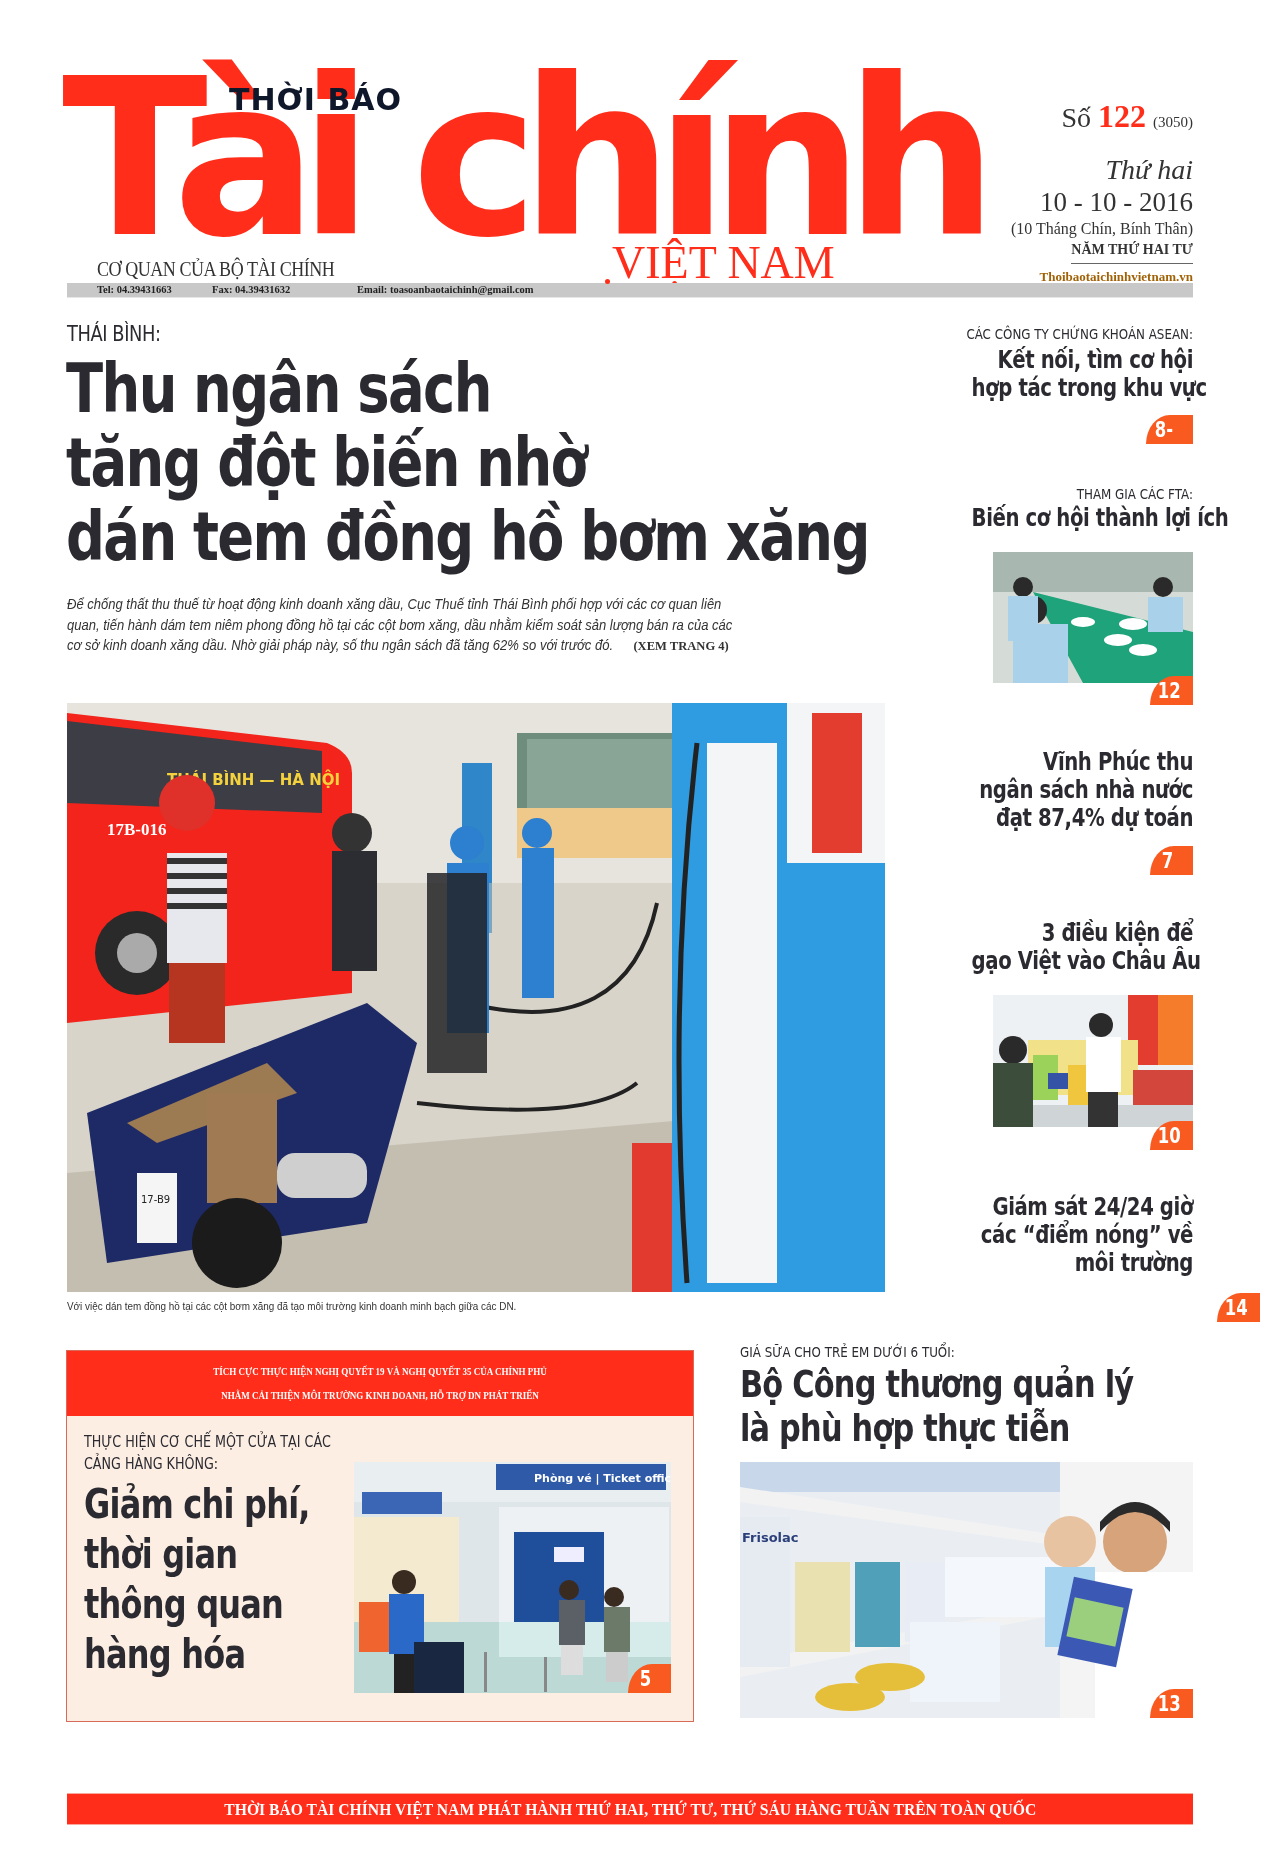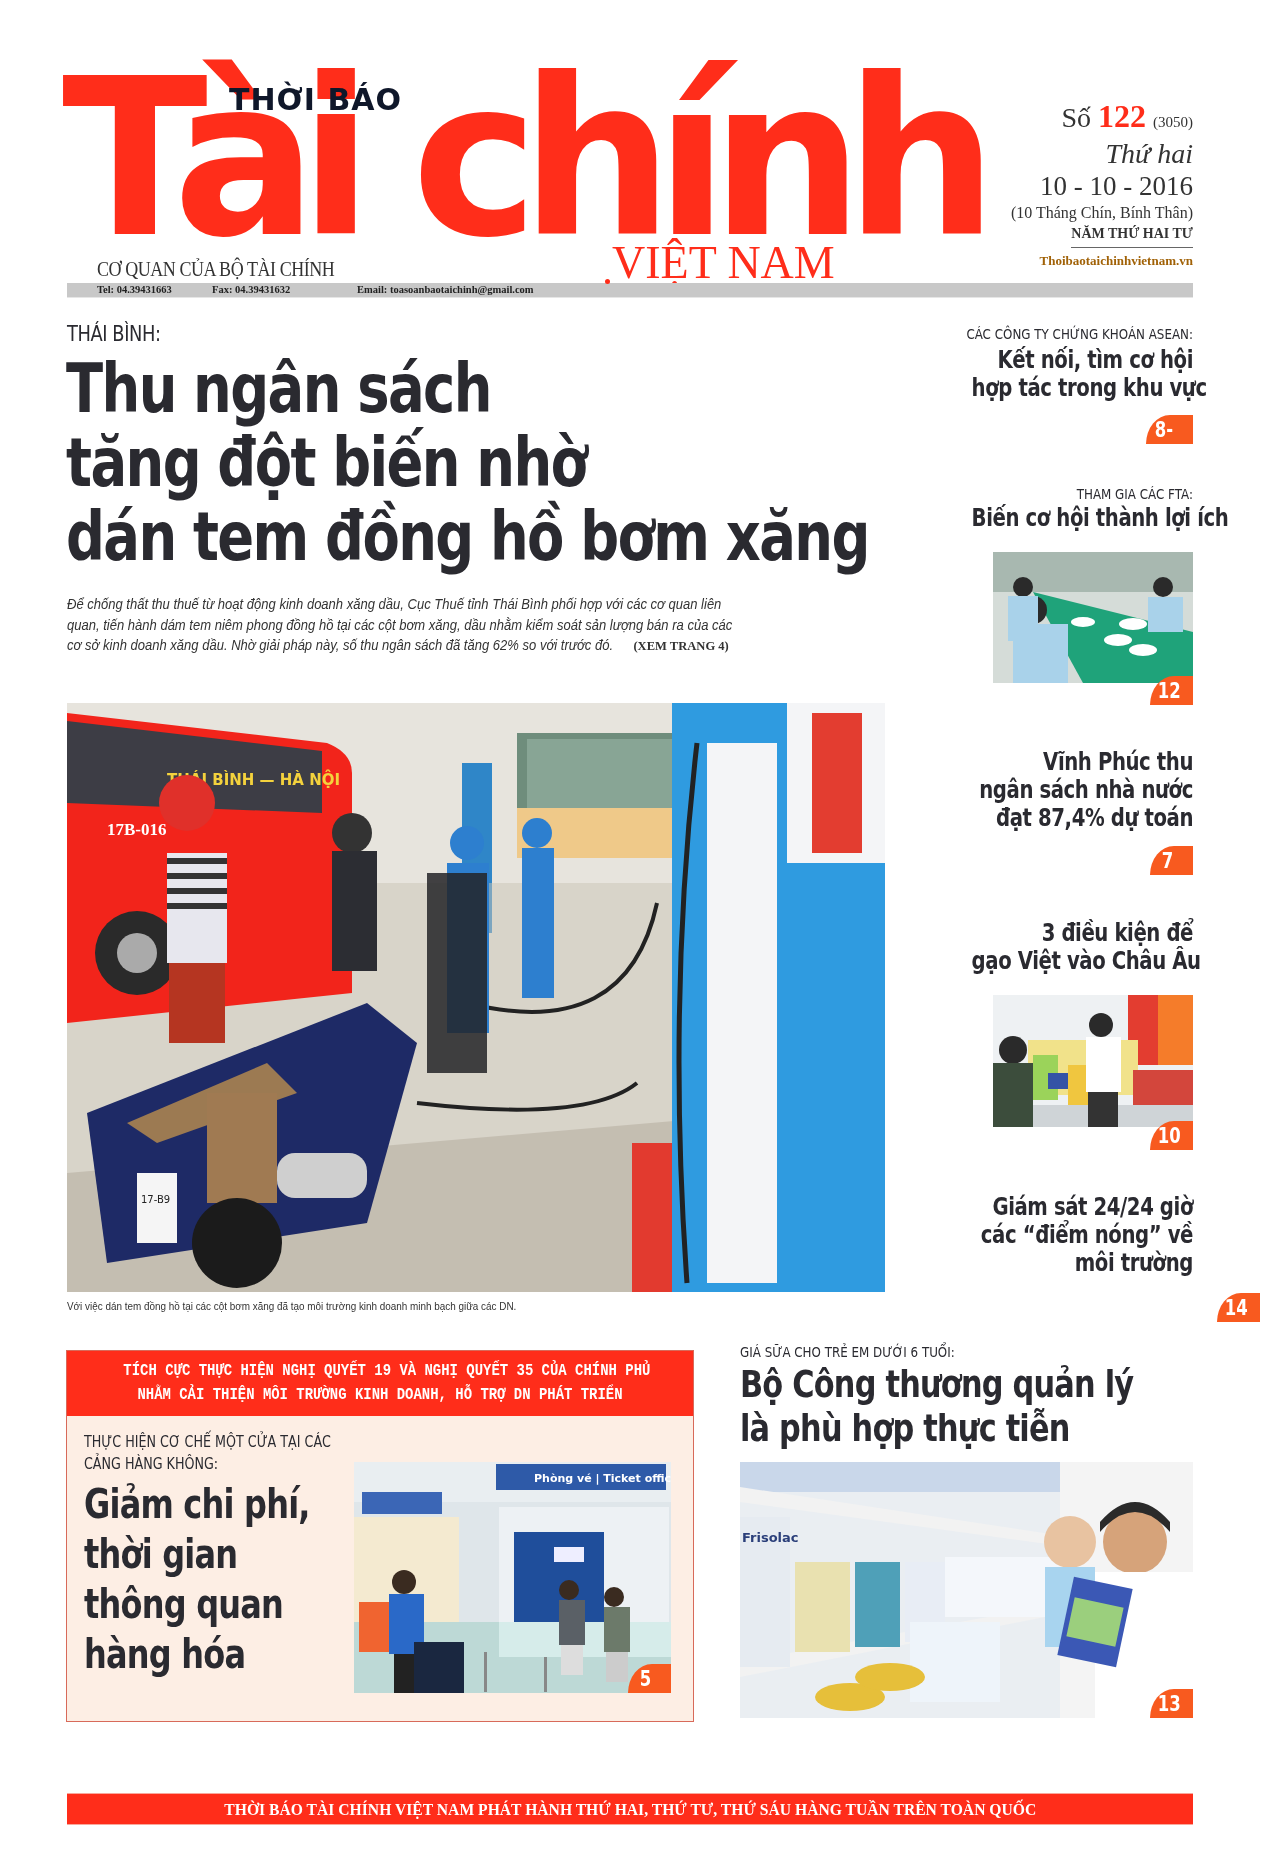--- a/index.html
+++ b/index.html
@@ -16,21 +16,21 @@
     font-size: 46px; letter-spacing: 0px; line-height: 1; }
   .logo-agency { position: absolute; left: 97px; top: 258px; font-family: "Liberation Serif", serif; color: #333;
     font-size: 20px; letter-spacing: -0.5px; transform: scaleX(0.9); transform-origin: left; }
   .contact-bar { position: absolute; left: 67px; top: 283px; width: 1126px; height: 15px; background: #c8c8c8; border-bottom: 1px solid #e6e6e6; }
   .contact-bar span { position: absolute; top: 1px; font-family: "Liberation Serif", serif; font-weight: bold; font-size: 10.5px; color: #222; }
 
   .issue { position: absolute; right: 87px; top: 100px; width: 240px; text-align: right; font-family: "Liberation Serif", serif; color: #333; }
   .issue .line1 { font-size: 28px; line-height: 32px; }
   .issue .num { color: #ff2d1a; font-weight: bold; font-size: 32px; }
   .issue .old { font-size: 15px; }
-  .issue .day { font-style: italic; font-size: 28px; line-height: 32px; }
+  .issue .day { font-style: italic; font-size: 28px; line-height: 32px; margin-top: 16px; }
   .issue .date { font-size: 27px; line-height: 32px; }
   .issue .lunar { font-size: 16px; line-height: 22px; white-space: nowrap; }
   .issue .year { font-weight: bold; font-size: 14px; line-height: 20px; display: inline-block; border-bottom: 1px solid #666; padding-bottom: 3px; }
   .issue .site { color: #a16207; font-weight: bold; font-size: 13px; line-height: 26px; white-space: nowrap; font-family: Liberation Serif, serif; }
 
   
   .kicker { font-family: "DejaVu Sans", sans-serif; font-size: 21px; color: #2a2a30; letter-spacing: -0.5px; transform: scaleX(0.85); transform-origin: left; white-space: nowrap; }
   .lead-head { position: absolute; left: 66px; top: 352px; font-family: "DejaVu Sans", sans-serif; font-weight: bold;
     font-size: 68px; line-height: 74px; color: #2a2a30; letter-spacing: -2px; transform: scaleX(0.80); transform-origin: left top; white-space: nowrap; }
   .lead-sum { position: absolute; left: 67px; top: 594px; width: 720px; font-family: "Liberation Sans", sans-serif; font-style: italic;
@@ -46,21 +46,21 @@
   .rc .h { font-family: "DejaVu Sans", sans-serif; font-weight: bold; font-size: 24px; line-height: 28px; color: #2a2a30;
     letter-spacing: -0.5px; transform: scaleX(0.82); transform-origin: right top; white-space: nowrap; }
   .badge { position: absolute; height: 29px; background: #f85a1f; color: #fff; font-family: "DejaVu Sans", sans-serif; font-weight: bold;
     font-size: 22px; line-height: 29px; text-align: right; padding-right: 20px; border-top-left-radius: 24px 29px; }
   .badge span { display: inline-block; transform: scaleX(0.75); transform-origin: right; }
   .thumb { position: absolute; overflow: hidden; }
 
   
   .red-box { position: absolute; left: 66px; top: 1350px; width: 628px; height: 372px; border: 1px solid #d86a5a; background: #fdeee4; }
   .red-box .band { position: absolute; left: 0; top: 0; right: 0; height: 65px; background: #ff2d1a; color: #fff; text-align: center;
-    font-family: Liberation Mono, monospace; font-weight: bold; font-size: 17px; line-height: 24px; padding-top: 8px; }
+    font-family: Liberation Serif, serif; font-weight: bold; font-size: 11px; line-height: 24px; padding-top: 8px; }
   .red-box .band div { transform: scaleX(0.82); white-space: nowrap; }
   .rb-kicker { position: absolute; left: 17px; top: 80px; font-family: "DejaVu Sans", sans-serif; font-size: 15.5px; line-height: 22px; color: #2a2a30;
     transform: scaleX(0.82); transform-origin: left top; white-space: nowrap; }
   .rb-head { position: absolute; left: 17px; top: 128px; font-family: "DejaVu Sans", sans-serif; font-weight: bold; font-size: 41px; line-height: 50px;
     color: #2a2a30; letter-spacing: -1px; transform: scaleX(0.78); transform-origin: left top; white-space: nowrap; }
   .rb-photo { position: absolute; left: 287px; top: 111px; width: 317px; height: 231px; overflow: hidden; }
 
   
   .br-kicker { position: absolute; left: 740px; top: 1344px; font-family: "DejaVu Sans", sans-serif; font-size: 14.5px; color: #2a2a30;
     transform: scaleX(0.82); transform-origin: left; white-space: nowrap; }

